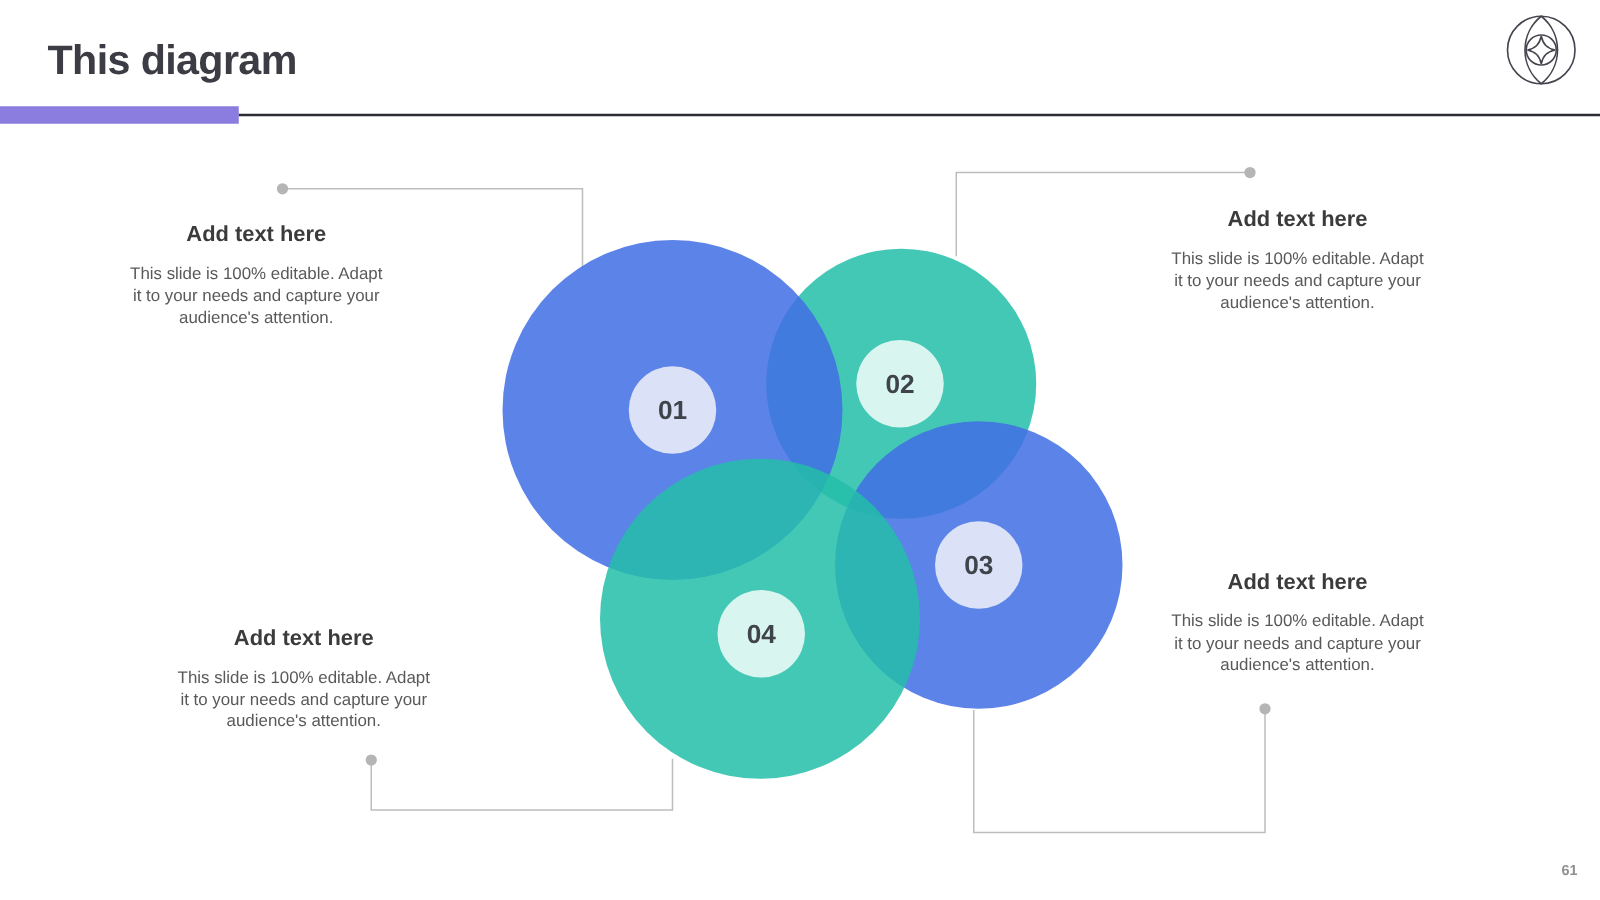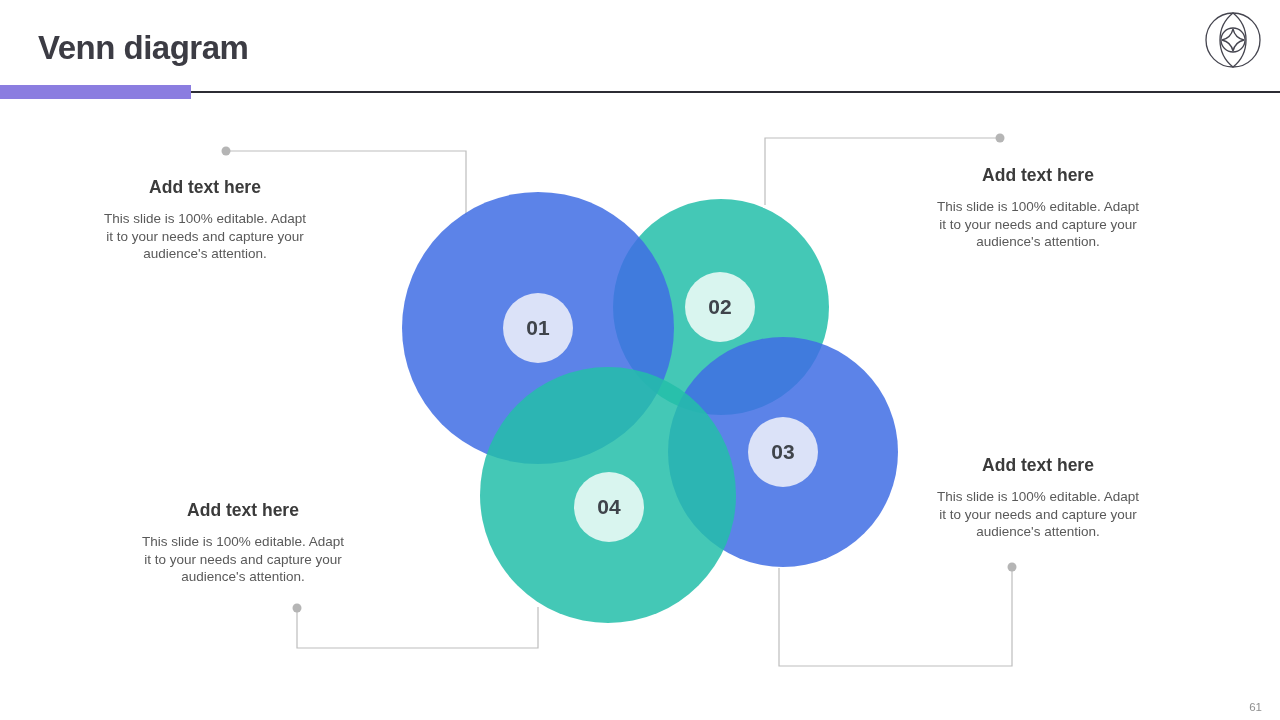--- a/index.html
+++ b/index.html
@@ -42,28 +42,28 @@
   }
   .callout-body {
     font-size: 13.5px; color: #595959; line-height: 17.5px;
   }
   .callout.tl { left: 70px;  top: 176px; }
   .callout.tr { left: 903px; top: 164px; }
   .callout.bl { left: 108px; top: 499px; }
   .callout.br { left: 903px; top: 454px; }
 
   .page-number {
-    position: absolute; right: 18px; bottom: 7px;
-    font-size: 11.5px; color: #8f8f8f;
+    position: absolute; right: 18px; bottom: 17px;
+    font-size: 11.5px; color: #8f8f8f; font-weight: bold;
   }
 </style>
 </head>
 <body>
 
-<div class="slide-title">Venn diagram</div>
+<div class="slide-title">This diagram</div>
 <div class="accent-bar"></div>
 <div class="header-divider"></div>
 
 <svg class="logo" viewBox="0 0 60 60">
   <g fill="none" stroke="#45454f" stroke-width="1.3">
     <circle cx="30" cy="30" r="27"></circle>
     <path d="M30,3 A34.5,34.5 0 0 1 30,57 A34.5,34.5 0 0 1 30,3 Z"></path>
     <circle cx="30" cy="30" r="12"></circle>
     <path d="M30,19 C31.5,25.5 34.5,28.5 41,30 C34.5,31.5 31.5,34.5 30,41 C28.5,34.5 25.5,31.5 19,30 C25.5,28.5 28.5,25.5 30,19 Z"></path>
   </g>

